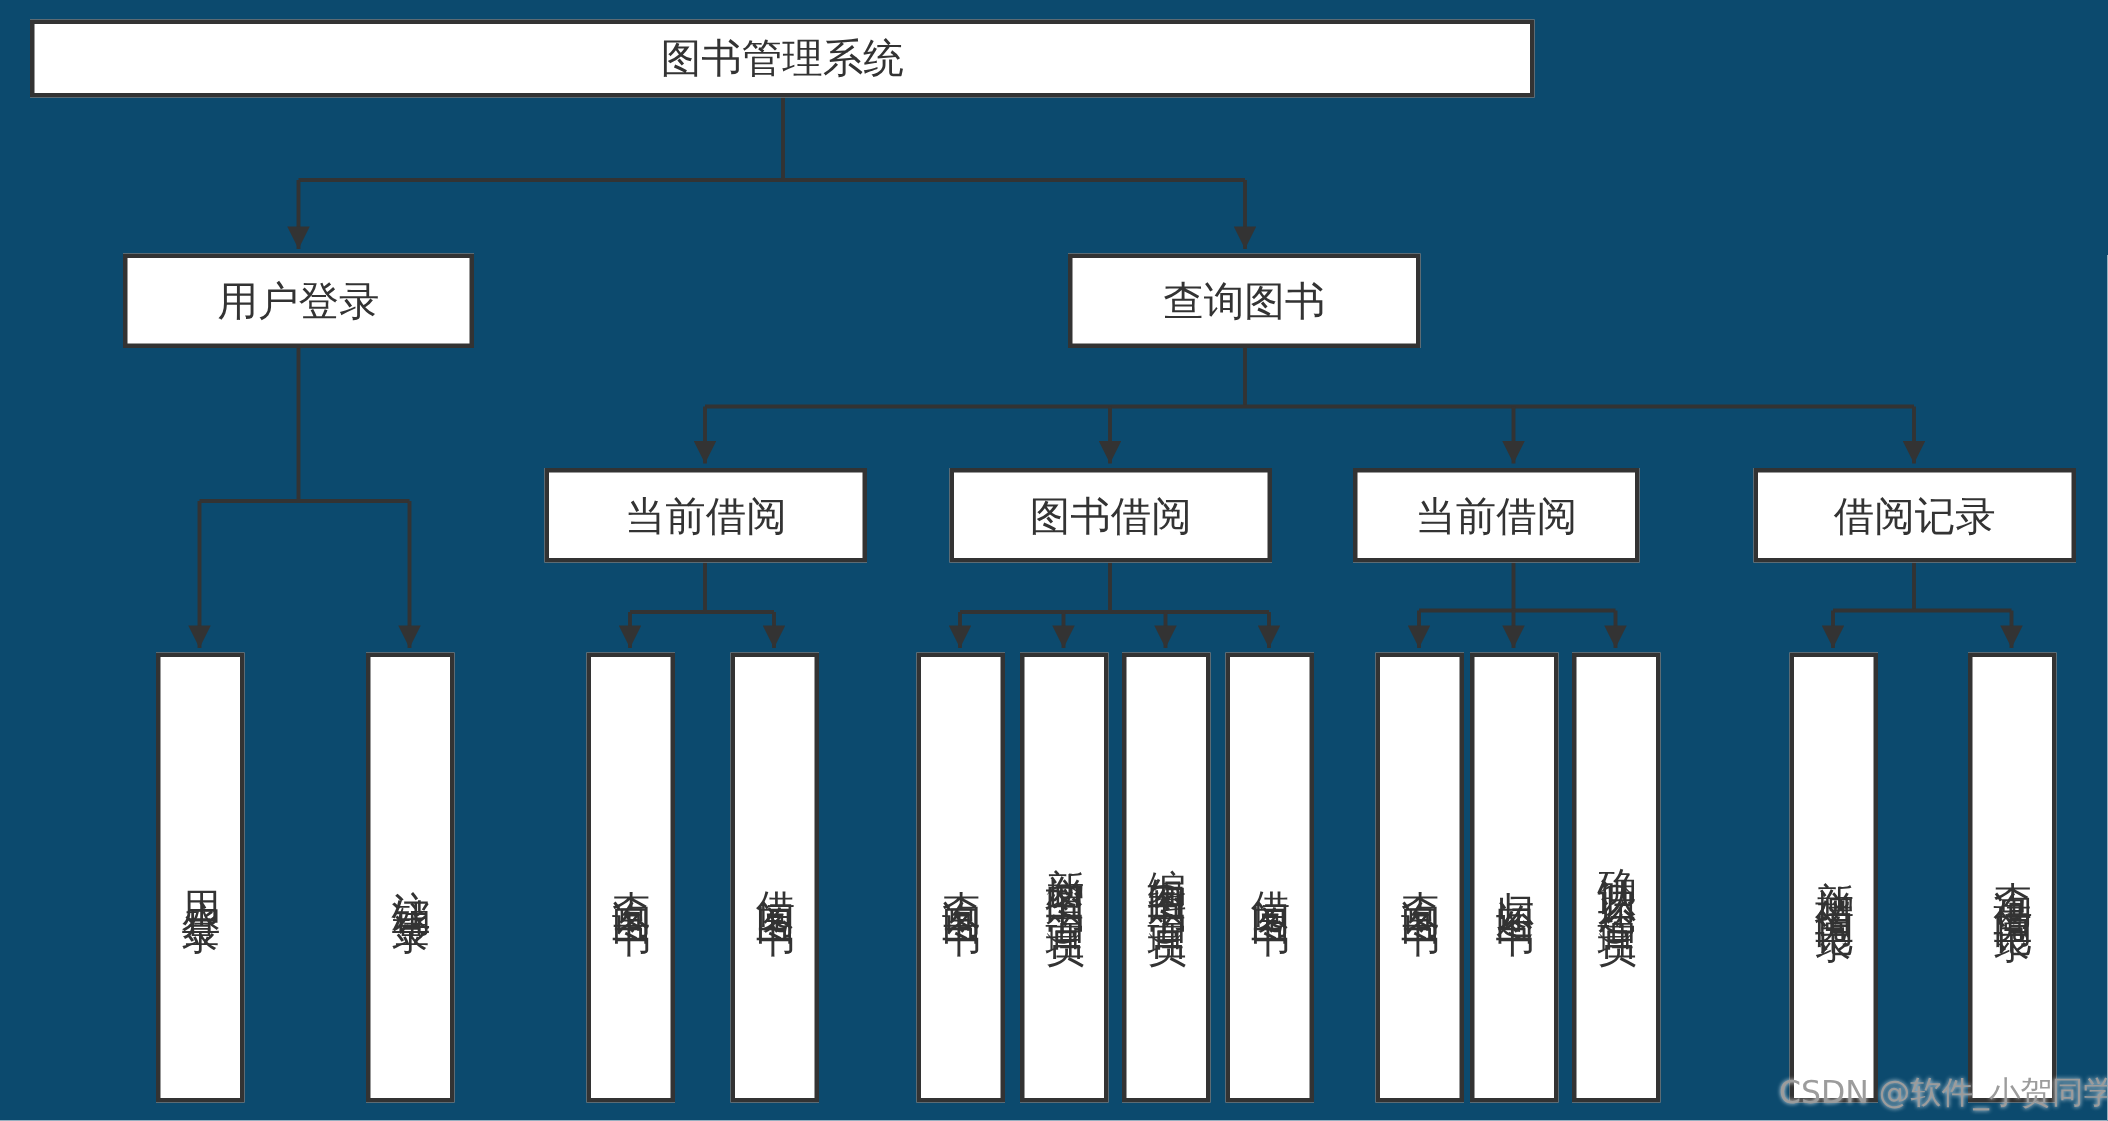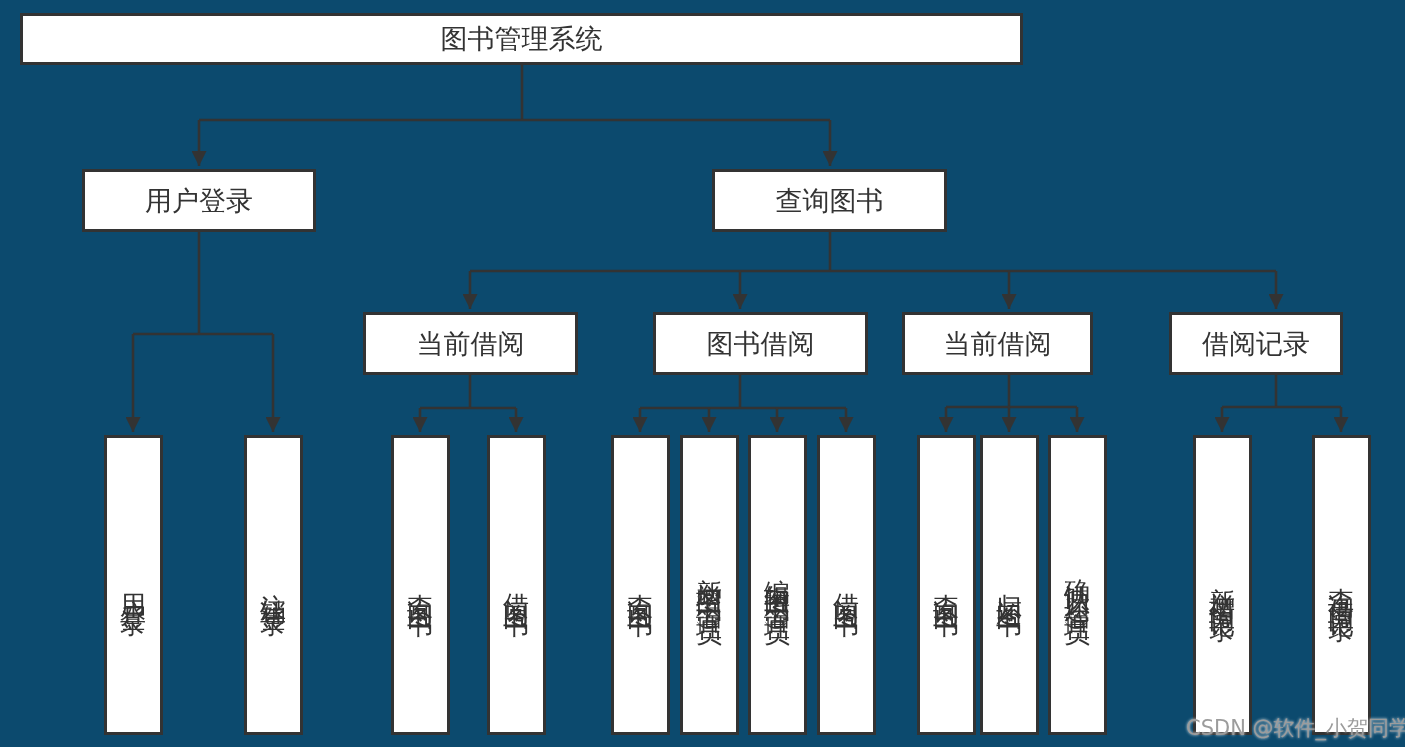--- a/index.html
+++ b/index.html
@@ -111,27 +111,27 @@
   <div class="node" style="left:82px; top:169px; width:234px; height:63px;">
     <span>用户登录</span>
   </div>
   <div class="node" style="left:712px; top:169px; width:235px; height:63px;">
     <span>查询图书</span>
   </div>
 
   <div class="node" style="left:363px; top:312px; width:215px; height:63px;">
     <span>当前借阅</span>
   </div>
-  <div class="node" style="left:633px; top:312px; width:215px; height:63px;margin-left:20px;">
+  <div class="node" style="left:633px; top:312px; width:215px; height:63px;">
     <span>图书借阅</span>
   </div>
   <div class="node" style="left:902px; top:312px; width:191px; height:63px;">
     <span>当前借阅</span>
   </div>
-  <div class="node" style="left:1169px; top:312px; width:174px; height:63px;">
+  <div class="node" style="left:1169px; top:312px; width:215px; height:63px;">
     <span>借阅记录</span>
   </div>
 
   <div class="node leaf" style="left:104px; top:435px; width:59px; height:300px;">
     <span>用户登录</span>
   </div>
   <div class="node leaf" style="left:244px; top:435px; width:59px; height:300px;">
     <span>注销登录</span>
   </div>
   <div class="node leaf" style="left:391px; top:435px; width:59px; height:300px;">

